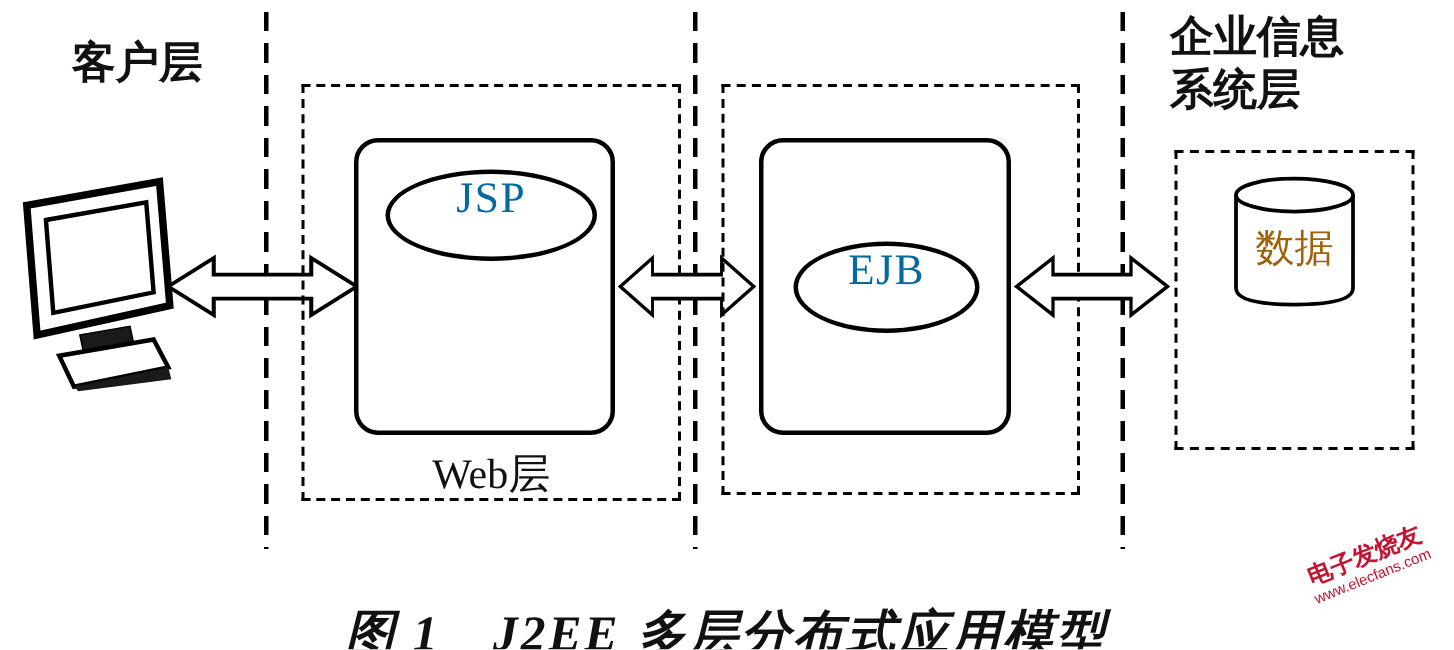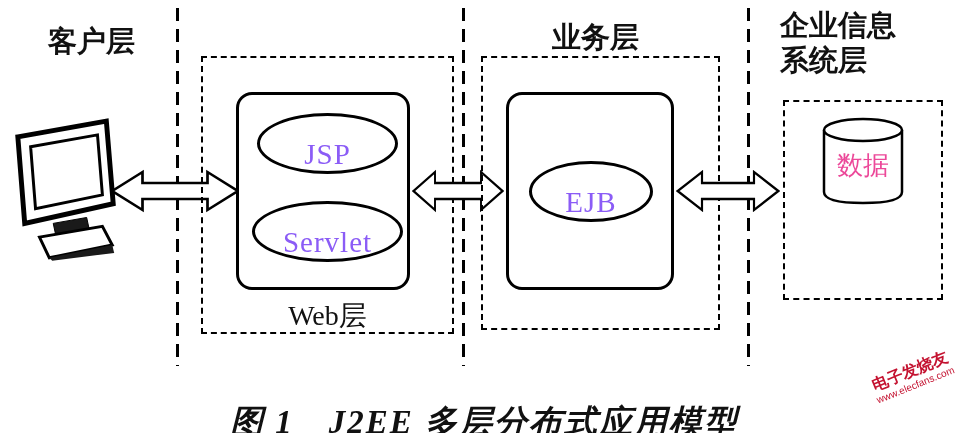--- a/index.html
+++ b/index.html
@@ -37,38 +37,38 @@
     border: 3px solid #000;
     border-radius: 16px;
     background: #fff;
   }
 
   .ellipse {
     border: 3px solid #000;
     border-radius: 50%;
     background: #fff;
     display: flex;
-    align-items: flex-end;
+    align-items: flex-start;
     justify-content: center;
     font-size: 29px;
-    color: #8b5cf6;
+    color: #0369a1;
     letter-spacing: 1px;
   }
 
   .container-label {
     text-align: center;
     font-size: 28px;
     color: #111;
     white-space: nowrap;
   }
 
   .center-text {
     text-align: center;
     font-size: 28px;
-    color: #ec4899;
+    color: #a16207;
     line-height: 1.25;
   }
 
   .caption {
     width: 100%;
     text-align: center;
     font-size: 33px;
     font-weight: bold;
     color: #111;
     letter-spacing: 2px;
@@ -124,33 +124,29 @@
 
 
   <div class="abs dashed-box" style="left:201px; top:56px; width:253px; height:278px;"></div>
 
   <div class="abs round-box" style="left:236px; top:92px; width:174px; height:198px;"></div>
 
   <div class="abs ellipse" style="left:257px; top:113px; width:141px; height:61px;">
     <span>JSP</span>
   </div>
 
-  <div class="abs ellipse" style="left:252px; top:201px; width:151px; height:61px;">
-    <span>Servlet</span>
-  </div>
 
   <div class="abs container-label" style="left:201px; top:297px; width:253px;">Web层</div>
 
   <span class="abs" style="left:412px; top:168px;">
     <svg width="92" height="46" viewBox="0 0 120 46" preserveAspectRatio="none">
       <polygon points="2,23 30,4 30,15 90,15 90,4 118,23 90,42 90,31 30,31 30,42" fill="#ffffff" stroke="#000" stroke-width="2.5"></polygon>
     </svg>
   </span>
 
-  <div class="abs tier-label" style="left:552px; top:18px;">业务层</div>
 
   <div class="abs dashed-box" style="left:481px; top:56px; width:239px; height:274px;"></div>
 
   <div class="abs round-box" style="left:506px; top:92px; width:168px; height:198px;"></div>
 
   <div class="abs ellipse" style="left:529px; top:161px; width:124px; height:61px;">
     <span>EJB</span>
   </div>
 
 

